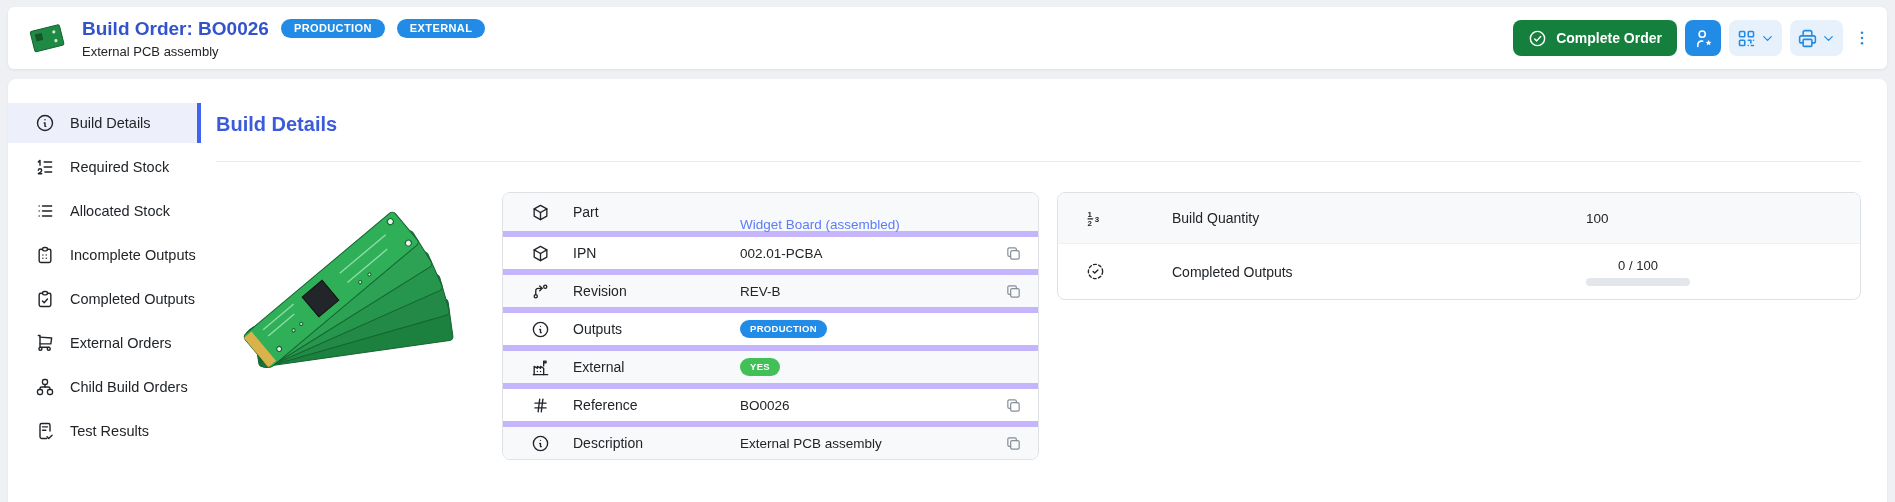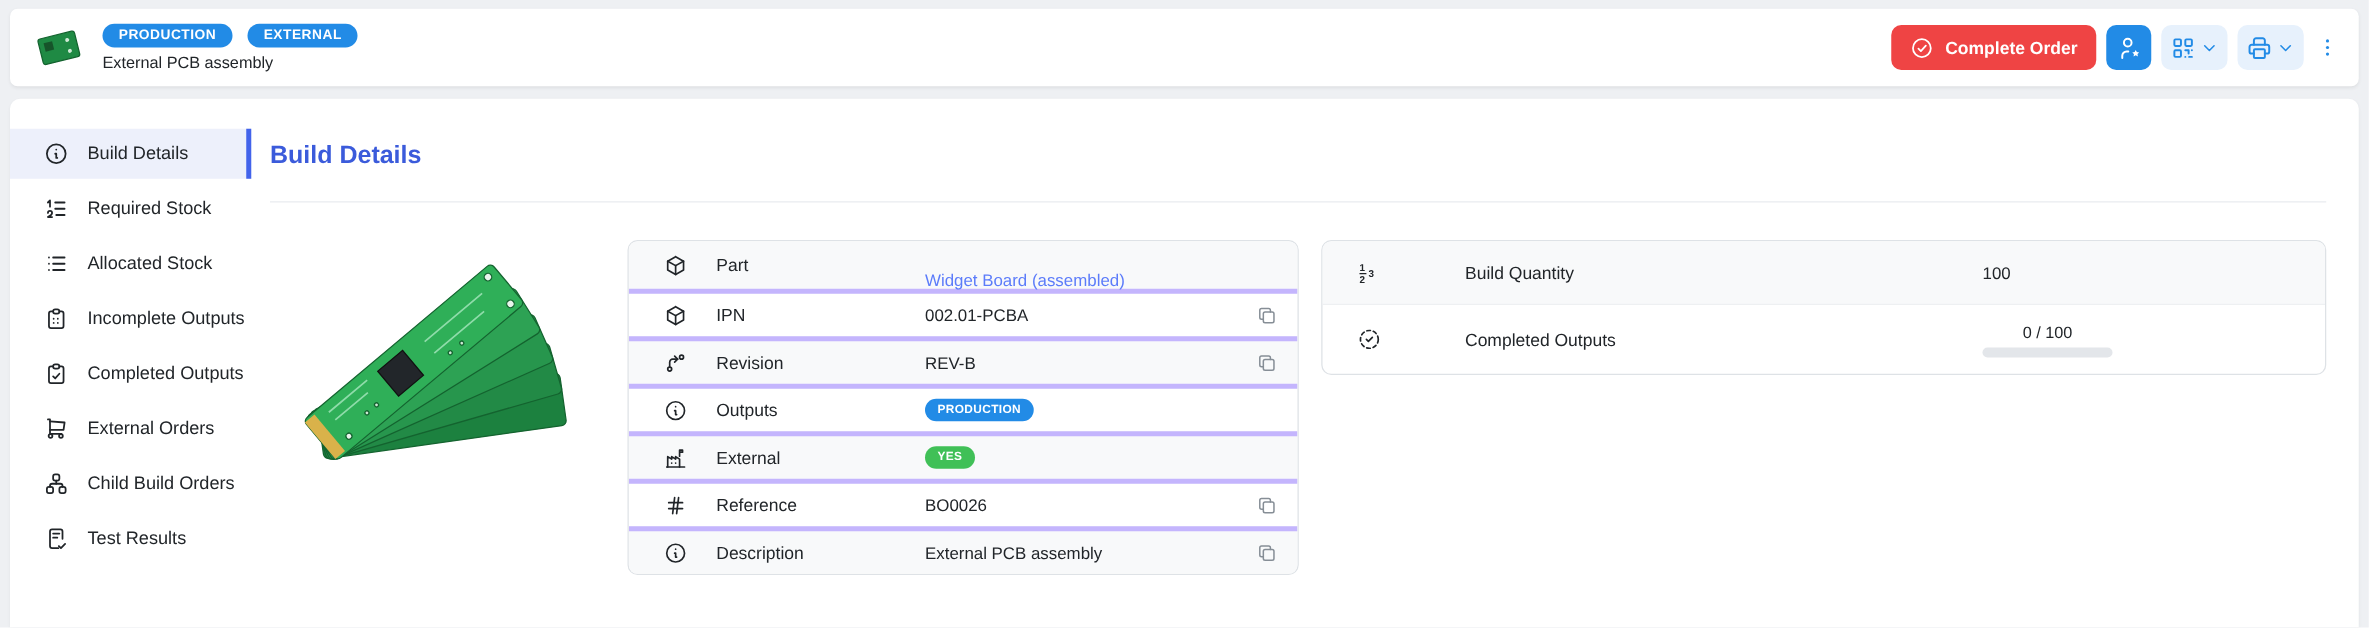--- a/index.html
+++ b/index.html
@@ -20,21 +20,21 @@
   .title-row { display: flex; align-items: center; gap: 12px; }
   .page-title { font-size: 19px; font-weight: bold; color: #3353cd; }
   .badge {
     background: #228be6; color: #fff; font-size: 11px; font-weight: bold;
     letter-spacing: .4px; padding: 4px 13px; border-radius: 20px; line-height: 1;
   }
   .subtitle { font-size: 13px; margin-top: 4px; }
   .actions { margin-left: auto; display: flex; align-items: center; gap: 8px; }
   .btn { border: none; cursor: pointer; font-family: inherit; }
   .btn-complete {
-    display: flex; align-items: center; gap: 9px; background: #ef4444; color: #fff;
+    display: flex; align-items: center; gap: 9px; background: #15803d; color: #fff;
     font-weight: bold; font-size: 14px; border-radius: 8px; height: 36px; padding: 0 15px;
   }
   .btn-admin { width: 36px; height: 36px; background: #228be6; border-radius: 8px; display: flex; align-items: center; justify-content: center; }
   .btn-light { height: 36px; background: #e7f1fc; border-radius: 8px; display: flex; align-items: center; padding: 0 7px; gap: 3px; }
   .btn-dots { background: transparent; width: 22px; height: 36px; display: flex; align-items: center; justify-content: center; }
 
   
   .panel {
     margin: 10px 8px 0; background: #fff; border-radius: 8px 8px 0 0;
     height: 423px; display: flex; overflow: hidden; box-shadow: 0 1px 3px rgba(0,0,0,.05);
@@ -48,21 +48,21 @@
   .si { width: 20px; flex-shrink: 0; }
 
   .content { flex: 1; padding: 14px 26px 0 15px; min-width: 0; }
   .panel-heading { font-size: 20px; line-height: 26px; color: #3b5bdb; font-weight: bold; margin: 18px 0 24px; }
   .divider { border-top: 1px solid #e9ecef; }
   .cards { display: flex; align-items: flex-start; margin-top: 30px; }
   .pcb-wrap { width: 228px; margin-left: 16px; flex-shrink: 0; }
 
   .card { border: 1px solid #dee2e6; border-radius: 8px; overflow: hidden; background: #fff; }
   .details-card { width: 537px; margin-left: 42px; flex-shrink: 0; }
-  .dr { display: flex; align-items: center; height: 38px; padding: 0 14px 0 28px; border-top: 4px solid #c4b5fd; }
+  .dr { display: flex; align-items: center; height: 38px; padding: 0 14px 0 28px; border-top: 6px solid #c4b5fd; }
   .dr:first-child { border-top: none; }
   .dr:nth-child(odd) { background: #f8f9fa; }
   .dr-icon { width: 20px; margin-right: 22px; flex-shrink: 0; }
   .dr-label { width: 167px; font-size: 14px; }
   .dr-value { font-size: 13.5px; }
   .link { color: #5c7cfa; cursor: pointer; margin-top: 24px; }
   .copy-btn { margin-left: auto; background: none; padding: 2px; display: flex; }
   .badge-sm { font-size: 9.5px; font-weight: bold; color: #fff; padding: 4px 10px; border-radius: 12px; letter-spacing: .3px; line-height: 1; }
   .badge-sm.blue { background: #228be6; }
   .badge-sm.green { background: #40c057; }
@@ -88,20 +88,21 @@
       <g transform="rotate(-14 22 18)">
         <rect x="8" y="8" width="30" height="21" rx="2" fill="#1f8a44" stroke="#14632f"></rect>
         <rect x="12" y="12" width="7" height="7" fill="#16542a"></rect>
         <circle cx="31" cy="14" r="1.6" fill="#cfe9d6"></circle>
         <circle cx="31" cy="23" r="1.6" fill="#cfe9d6"></circle>
       </g>
     </svg>
   </div>
   <div>
     <div class="title-row">
+      <span class="page-title">Build Order: BO0026</span>
       <span class="badge">PRODUCTION</span>
       <span class="badge">EXTERNAL</span>
     </div>
     <div class="subtitle">External PCB assembly</div>
   </div>
 
   <div class="actions">
     <button class="btn btn-complete">
       <span>
         <svg width="19" height="19" viewBox="0 0 24 24" fill="none" stroke="#fff" stroke-width="1.8" stroke-linecap="round" stroke-linejoin="round">

